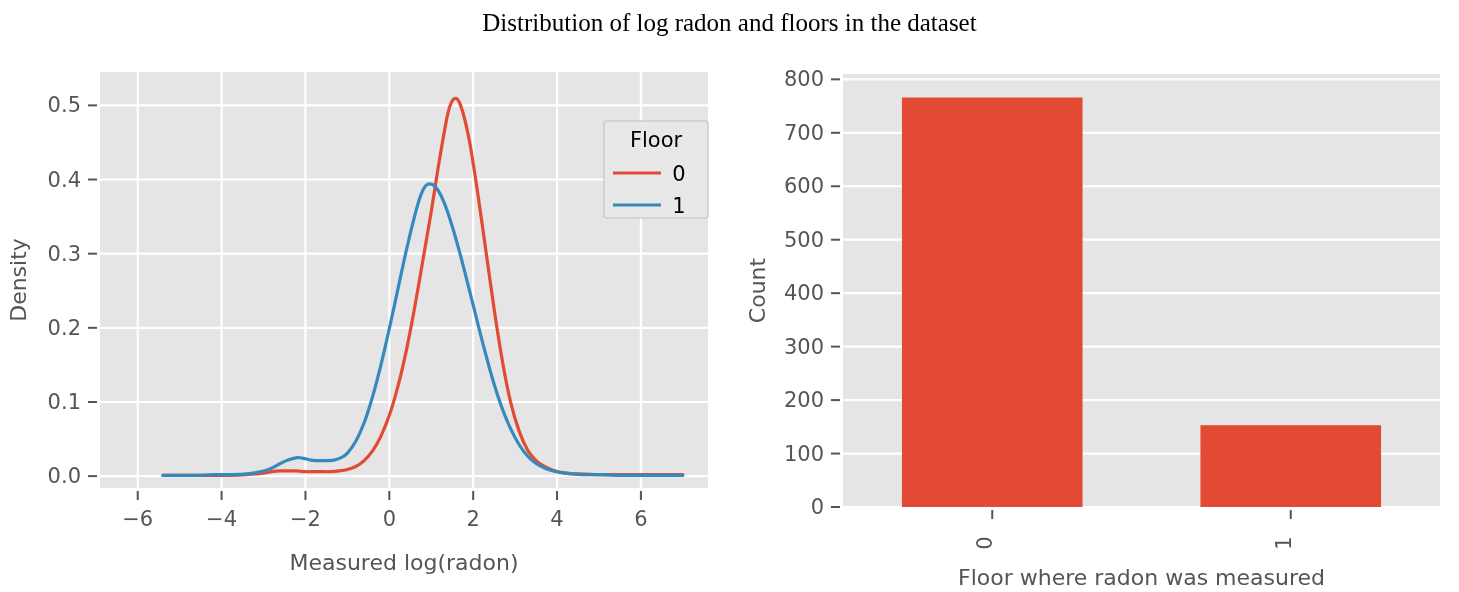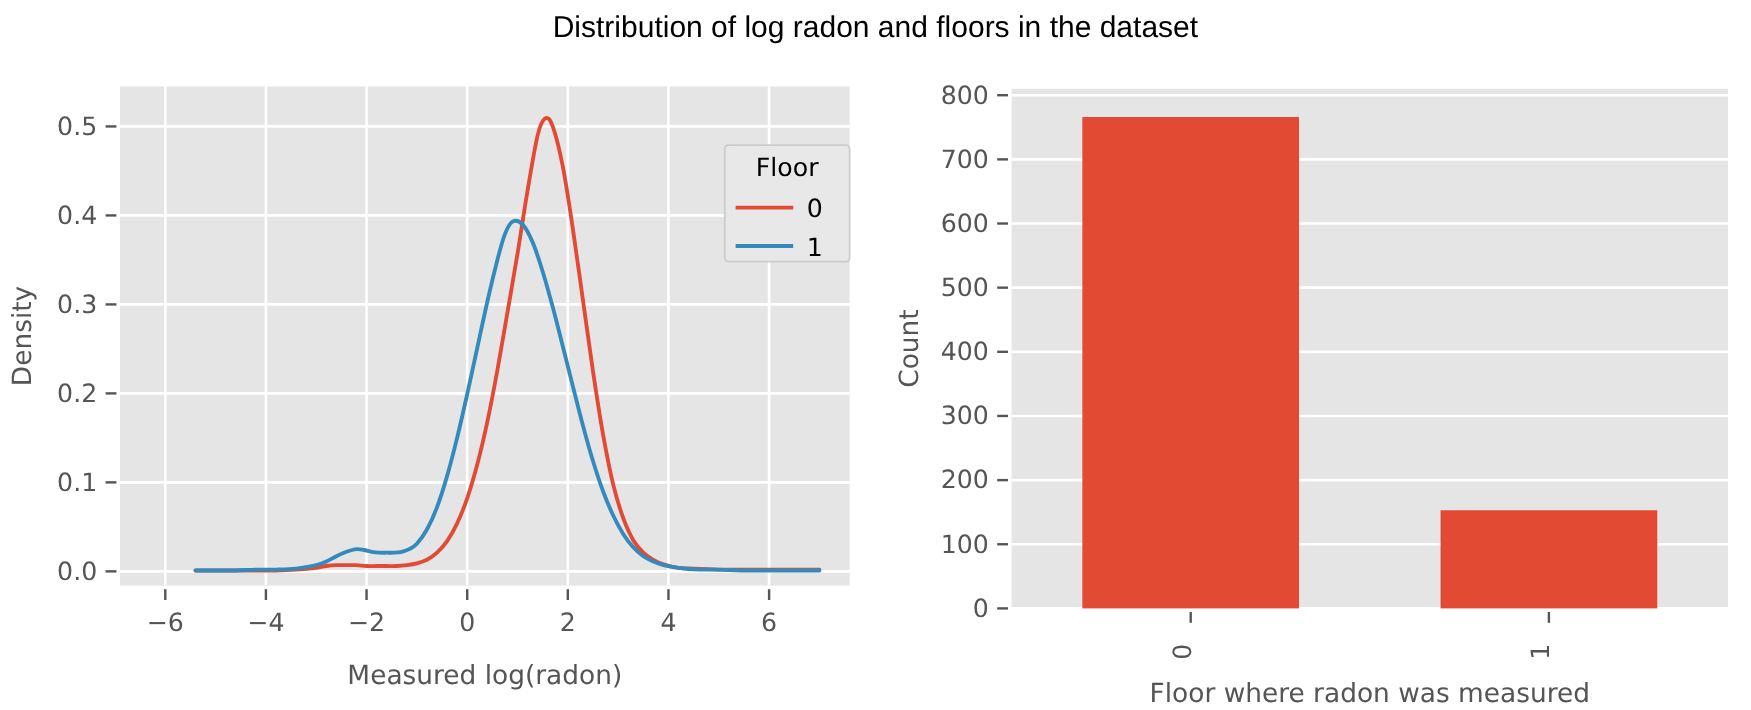--- a/index.html
+++ b/index.html
@@ -20,21 +20,21 @@
     background: #ffffff;
   }
   #figure-title {
     position: absolute;
     top: 9px;
     left: 0;
     width: 1459px;
     text-align: center;
     font-size: 25px;
     color: #000000;
-    font-family: Liberation Sans, sans-serif;
+    font-family: Liberation Serif, serif;
     letter-spacing: 0px;
   }
   .axes {
     position: absolute;
   }
   #axes-density { left: 0px; top: 45px; width: 735px; height: 547px; }
   #axes-counts  { left: 735px; top: 45px; width: 724px; height: 547px; }
   svg { display: block; overflow: visible; }
   .tick-label {
     font-family: "DejaVu Sans", sans-serif;

